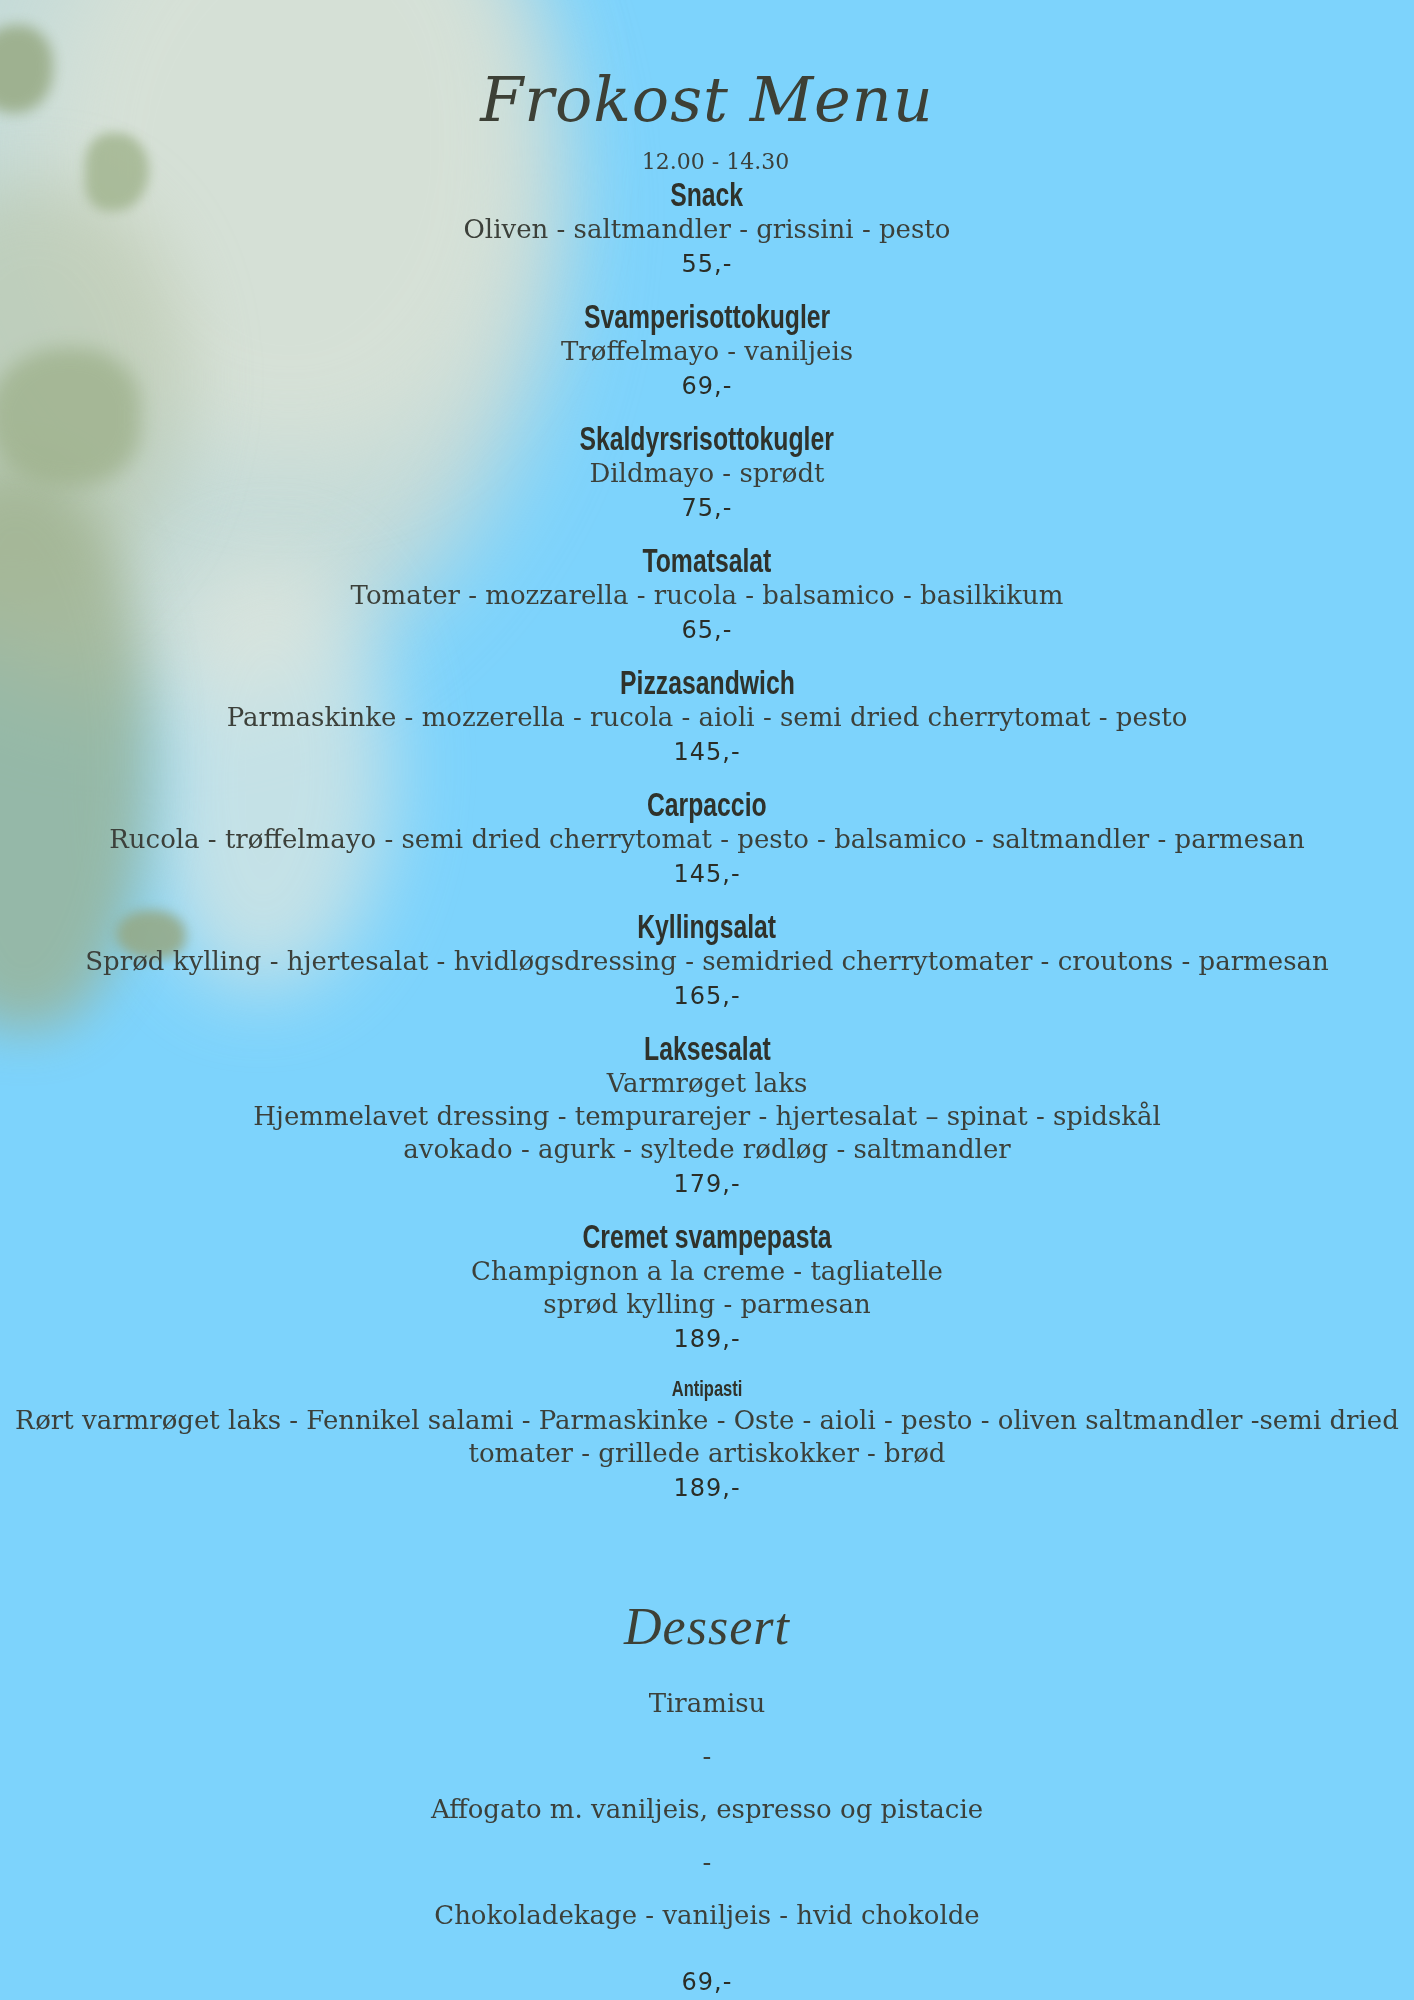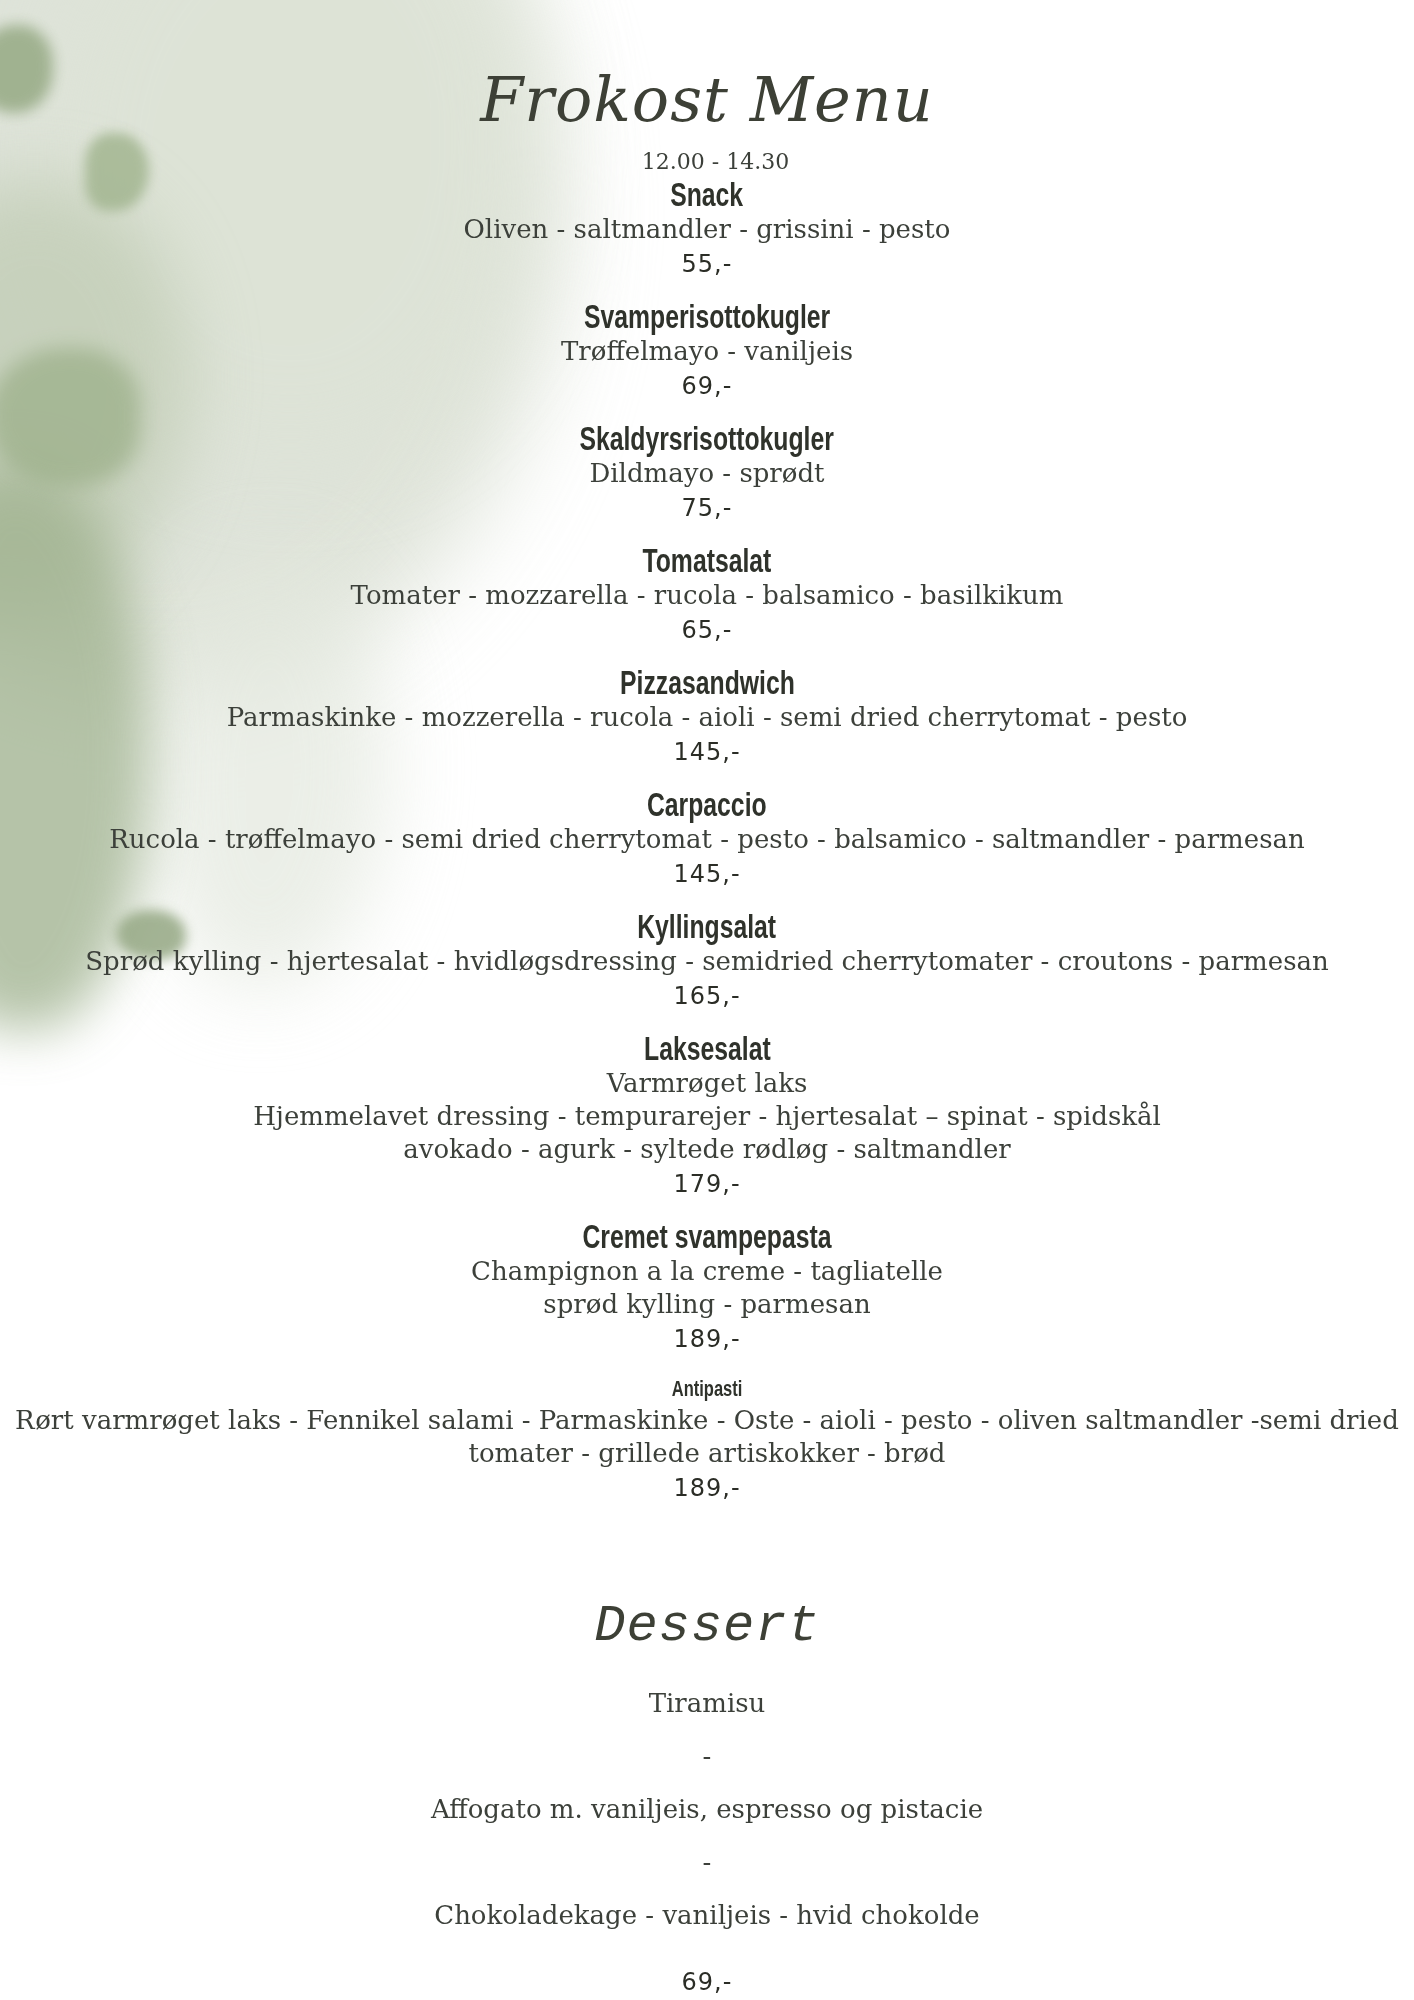--- a/index.html
+++ b/index.html
@@ -1,20 +1,20 @@
 <!DOCTYPE html>
 <html style="--ink: #3c403a; --titleInk: #3d4036; --headingInk: #2f322b; --priceInk: #2b2d26; --washPale: #d7ddd0; --washPale2: #dde3d6; --washFaint: #e3e8de; --washMid: #9db08c; --washMid2: #b9c6ab; --spot: #9aad89; --spot2: #a3b691; --spot3: #9fb28d; --spot4: #95a884;"><head>
 <meta charset="utf-8">
 <style>
   html,body{margin:0;padding:0;background:#e9e9e6;}
   .page{
     position:relative;
     width:1414px;height:2000px;
     margin:0 auto;
-    background:#ffffff;
+    background:#7dd3fc;
     overflow:hidden;
     font-family:"DejaVu Serif", serif;
     color:var(--ink,#3c403a);
   }
   
   .blob{position:absolute;pointer-events:none;}
   .b1{left:-200px;top:-250px;width:760px;height:950px;border-radius:48% 52% 55% 45%;
       background:var(--washPale,#d7ddd0);filter:blur(48px);opacity:.8;}
   .b2{left:40px;top:-160px;width:500px;height:620px;border-radius:55% 45% 50% 50%;
       background:var(--washPale2,#dde3d6);filter:blur(46px);opacity:.7;}
@@ -59,21 +59,21 @@
   .sec-sub{font-size:21px;line-height:30px;color:var(--ink,#3c403a);}
   .desc{font-size:26px;line-height:33px;color:var(--ink,#3c403a);}
   .price{
     font-family:"DejaVu Sans", sans-serif;
     font-weight:400;
     font-size:24px;line-height:36px;
     letter-spacing:1px;
     color:var(--priceInk,#2b2d26);
   }
   .dessert-title{
-    font-family:Liberation Mono, monospace;
+    font-family:Liberation Serif, serif;
     font-style:italic;
     font-size:52px;line-height:80px;
     letter-spacing:1px;
     margin-top:81px;
     color:var(--titleInk,#3d4036);
   }
   .dessert-item{font-size:26px;line-height:33px;color:var(--ink,#3c403a);margin-top:20px;}
   .dessert-price{margin-top:32px;}
 </style>
 </head>

